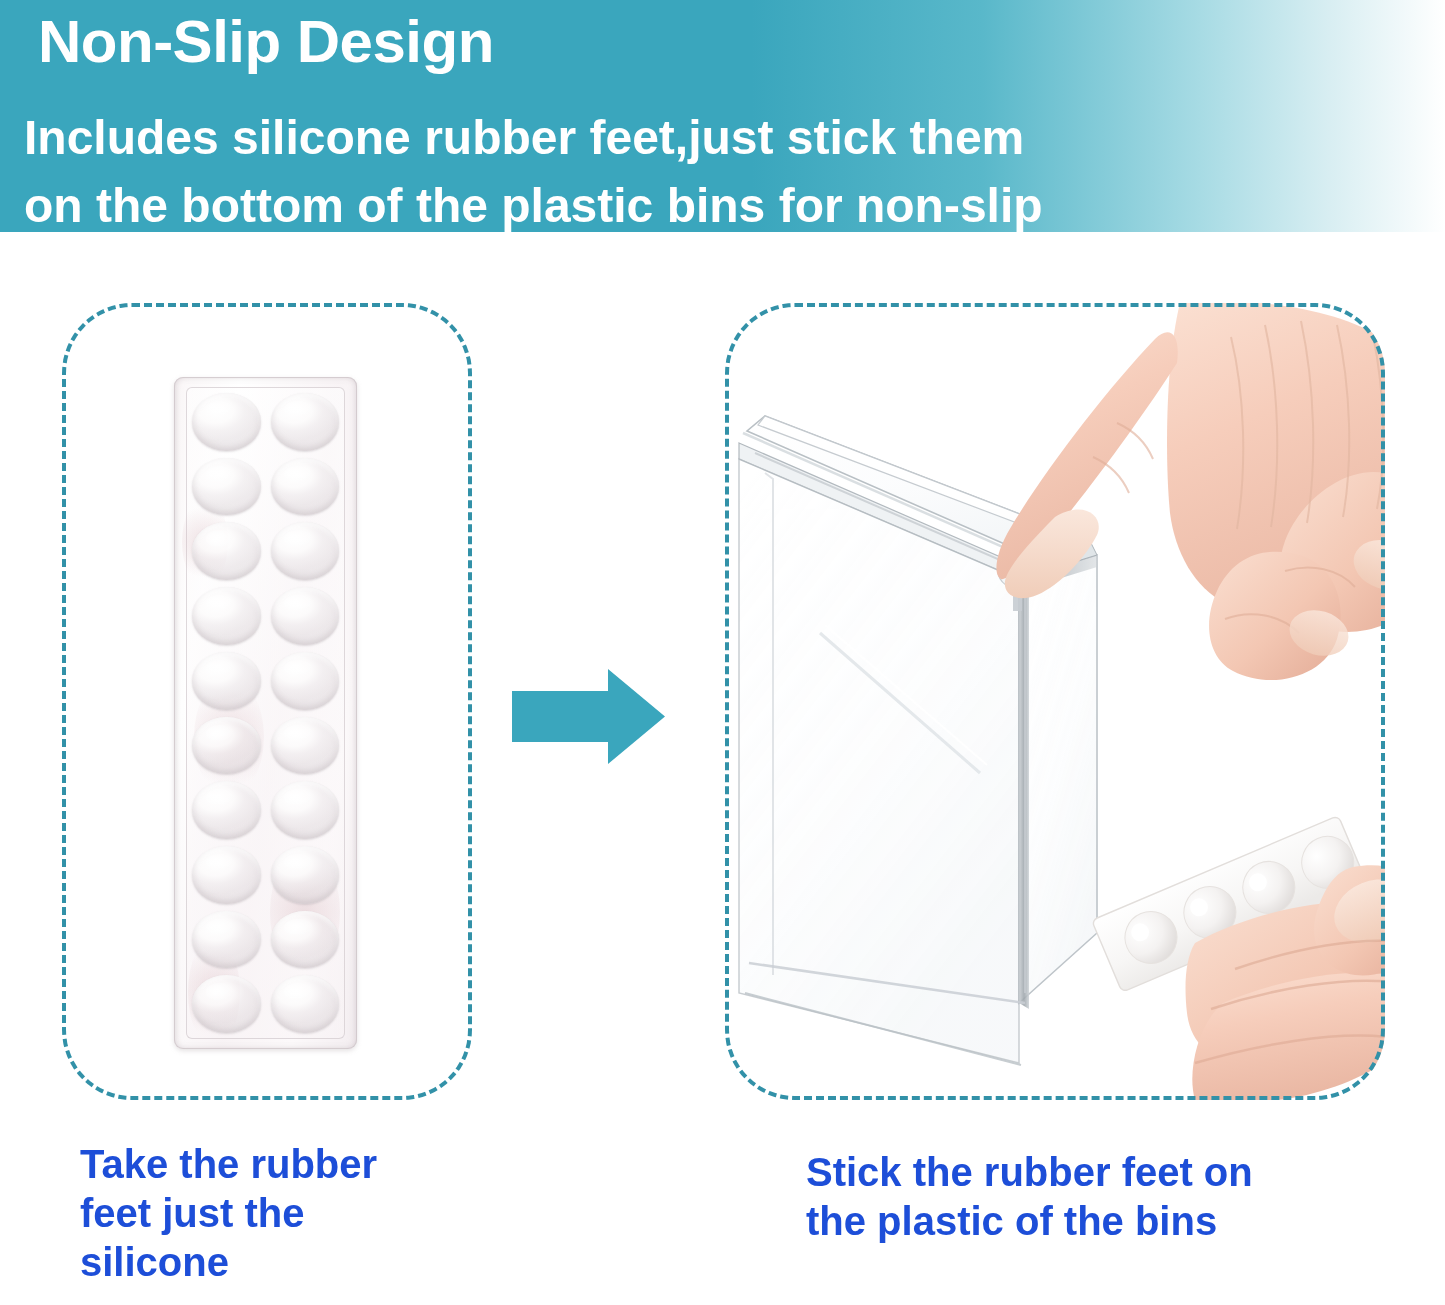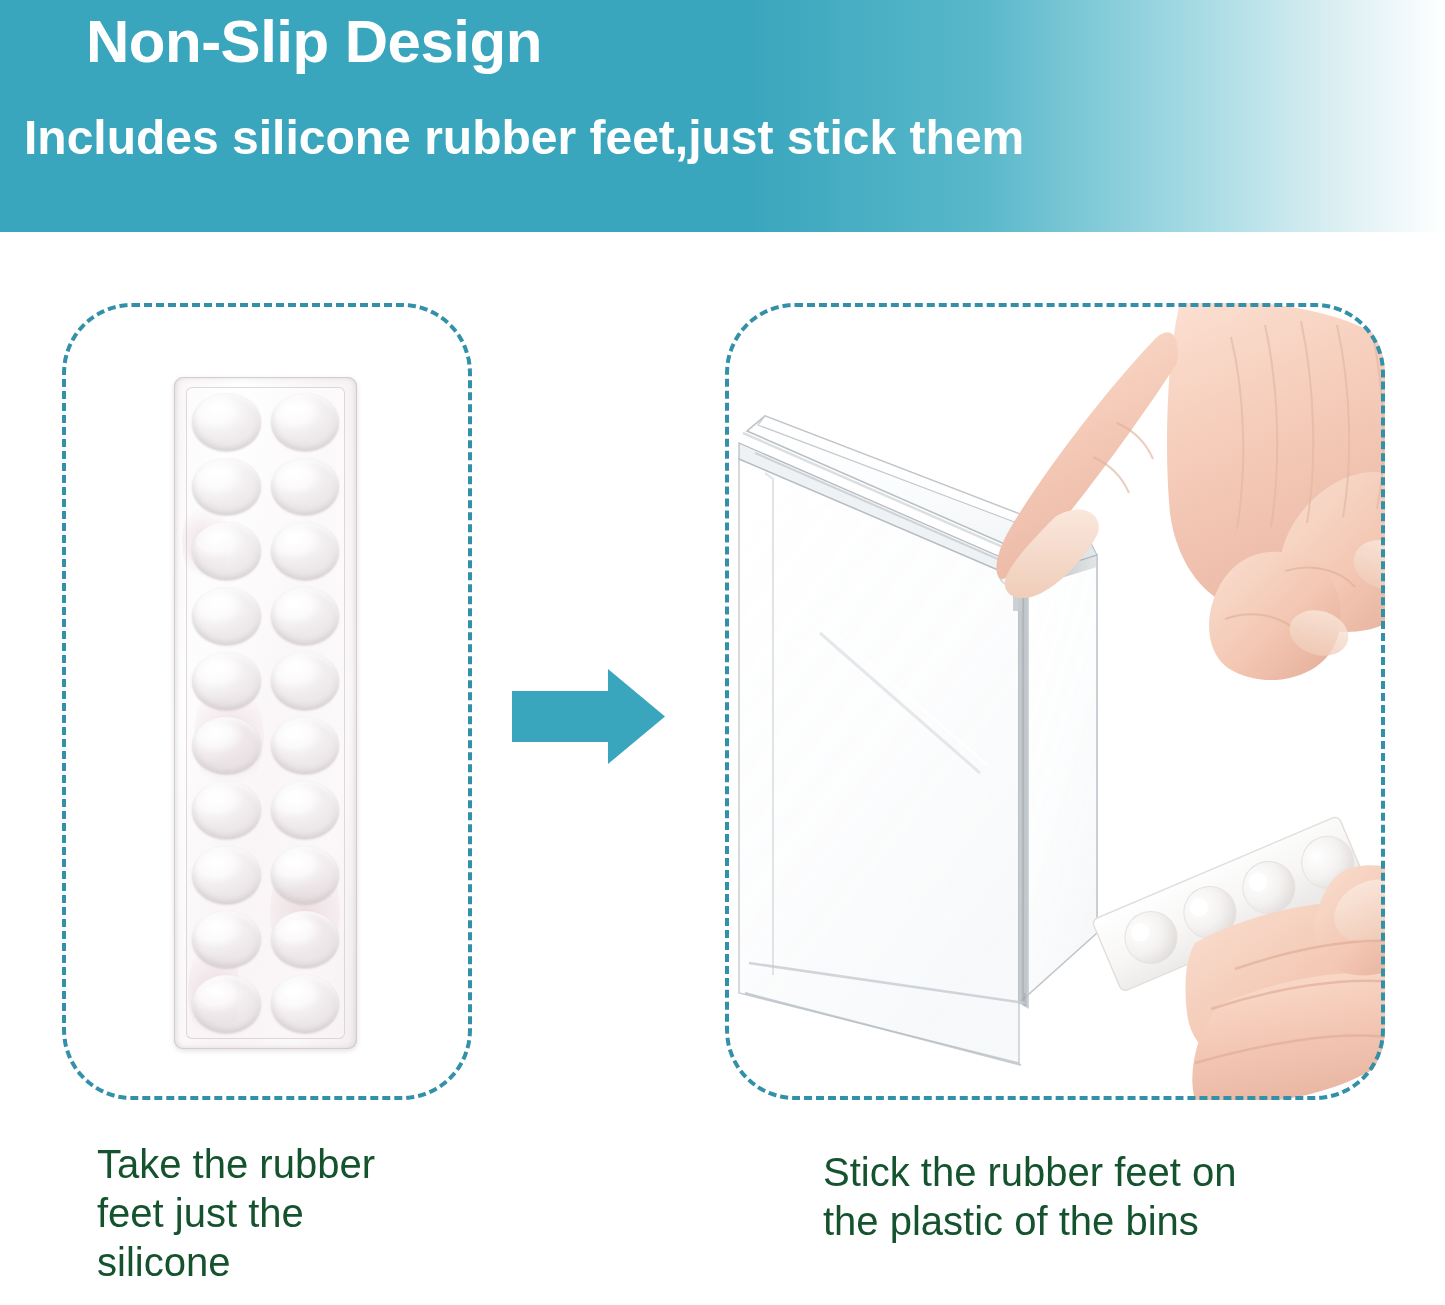--- a/index.html
+++ b/index.html
@@ -32,21 +32,20 @@
   .header-title {
     position: absolute;
     left: 38px;
     top: 10px;
     font-size: 60px;
     font-weight: bold;
     color: #ffffff;
     letter-spacing: -0.5px;
     line-height: 1.05;
     white-space: nowrap;
-    margin-left: 48px;
   }
   .header-sub {
     position: absolute;
     left: 24px;
     top: 104px;
     font-size: 48px;
     font-weight: 700;
     color: #ffffff;
     line-height: 1.42;
     white-space: nowrap;
@@ -60,25 +59,24 @@
     border-radius: 70px;
     box-sizing: border-box;
     background: transparent;
   }
   .panel-left  { left: 62px;  top: 303px; width: 410px; height: 797px; }
   .panel-right { left: 725px; top: 303px; width: 660px; height: 797px; }
 
   
   .caption {
     position: absolute;
-    color: #14532d;
+    color: #1d4ed8;
     font-size: 40px;
-    font-weight: normal;
+    font-weight: bold;
     line-height: 1.22;
-    margin-left: 17px;
   }
   .caption .line { display: block; }
   .caption-left  { left: 80px;  top: 1140px; width: 430px; }
   .caption-right { left: 806px; top: 1148px; width: 640px; }
 
   
   .arrow {
     position: absolute;
     left: 512px;
     top: 669px;
@@ -170,20 +168,21 @@
   }
   .svg-abs { position: absolute; left: 0; top: 0; }
 </style>
 </head>
 <body>
 
 <div class="header">
   <div class="header-title">Non-Slip Design</div>
   <div class="header-sub">
     <span class="line">Includes silicone rubber feet,just stick them</span>
+    <span class="line">on the bottom of the plastic bins for non-slip</span>
   </div>
 </div>
 
 <div class="panel panel-left"></div>
 
 <div class="strip-wrap">
   <div class="strip-outer"></div>
   <div class="strip-inner"></div>
   <div class="strip-blotch" style="left:8px;  top:120px; width:46px; height:90px;"></div>
   <div class="strip-blotch" style="left:20px; top:300px; width:70px; height:120px;"></div>

